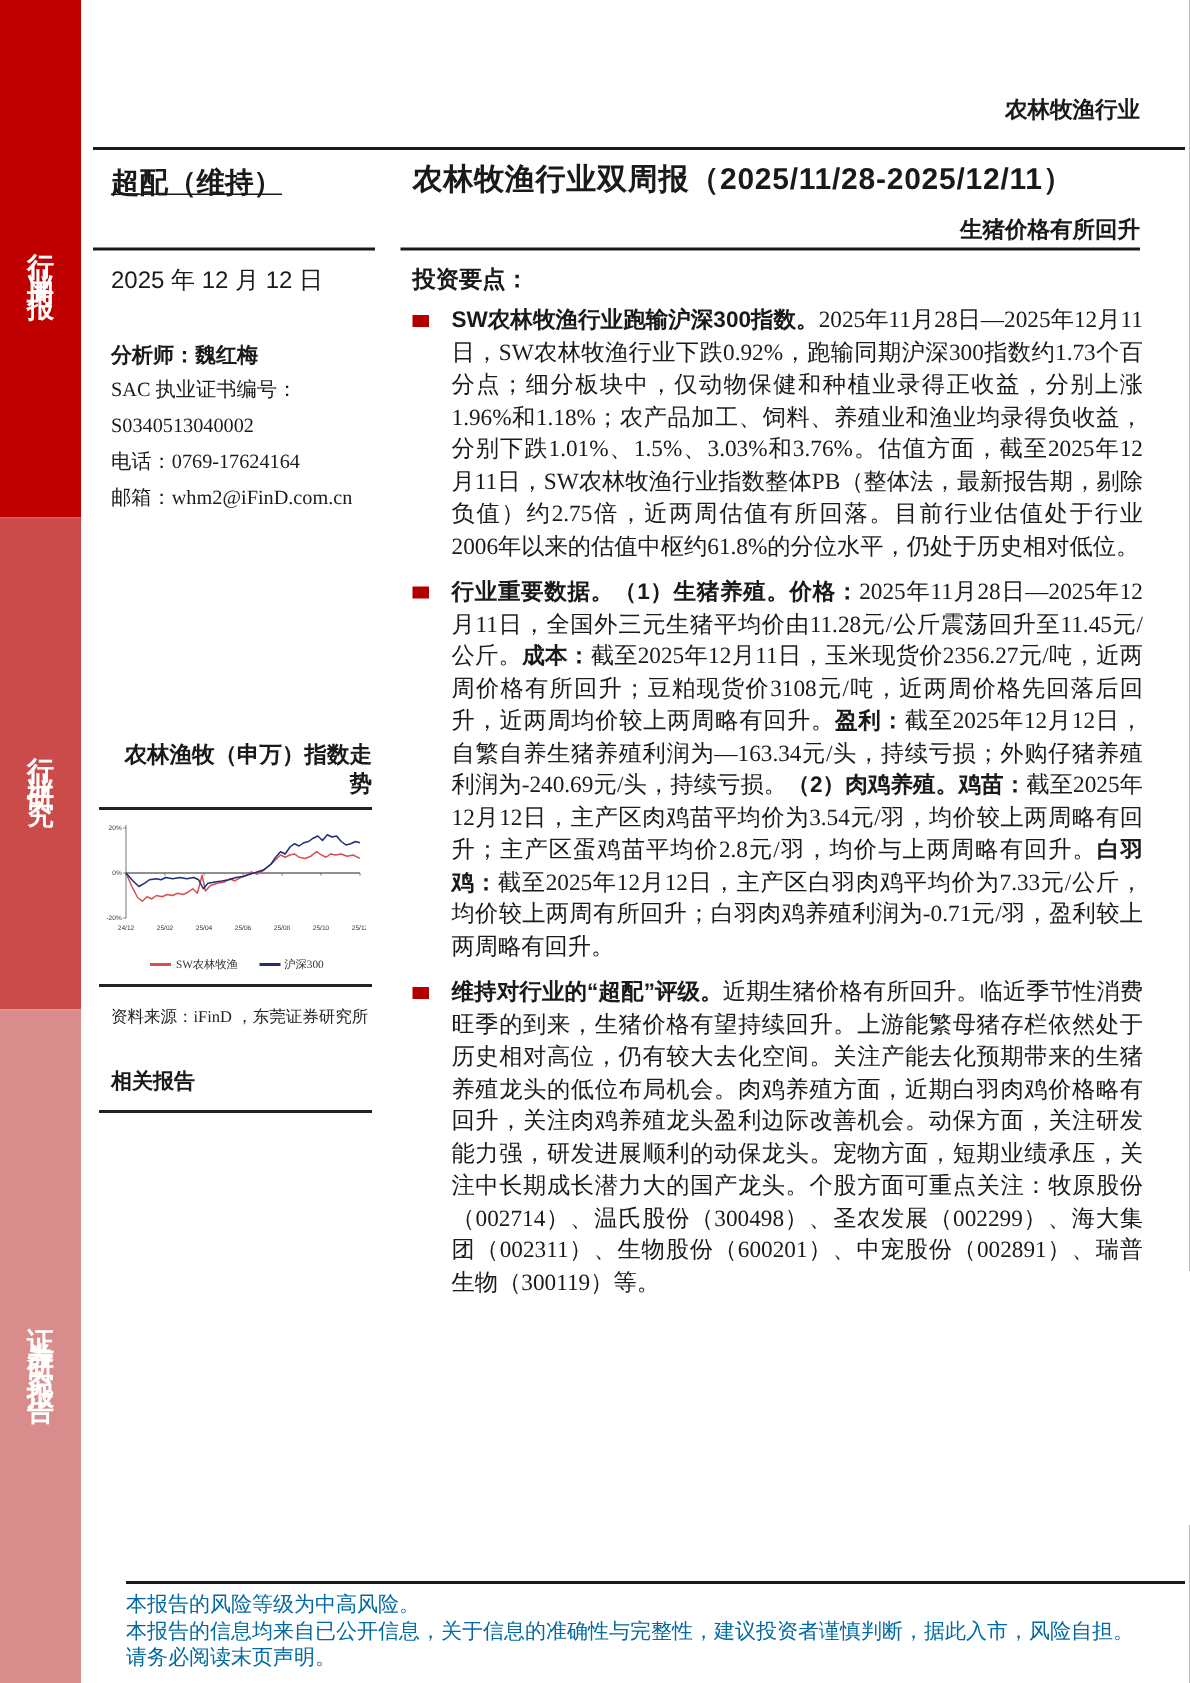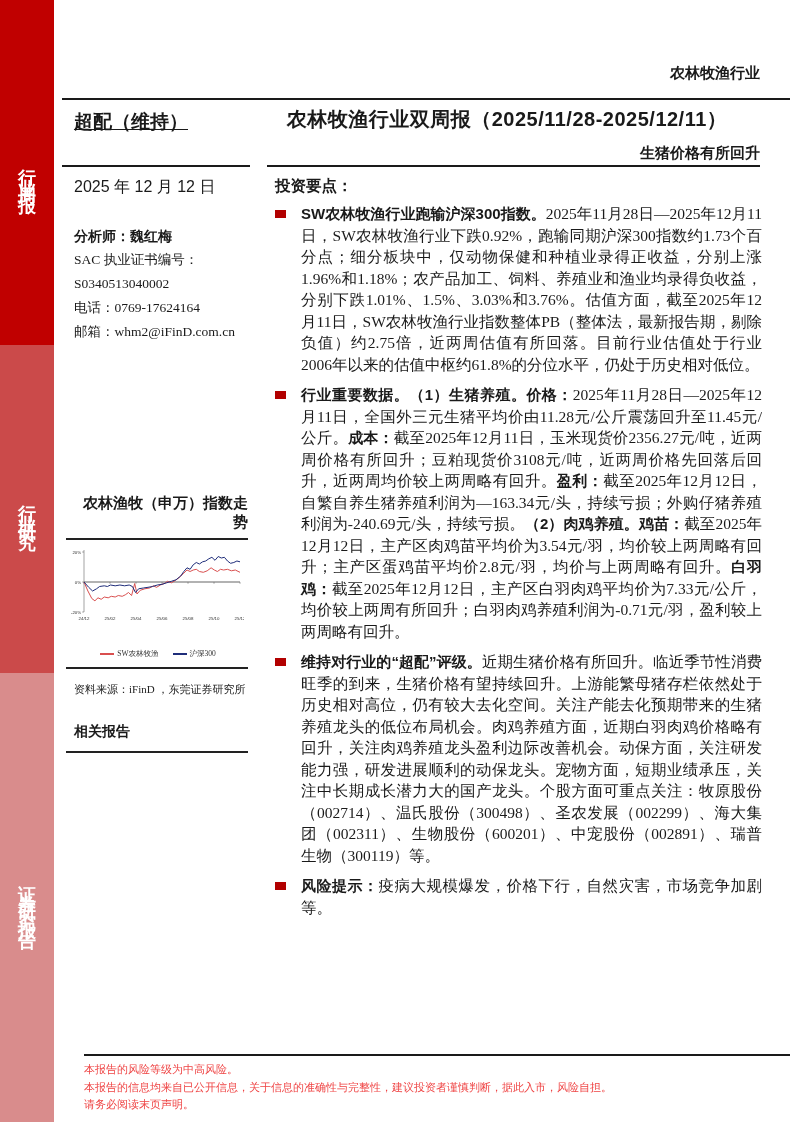--- a/index.html
+++ b/index.html
@@ -16,51 +16,51 @@
   
   .logo-block{position:absolute;left:74px;top:50px;display:flex;align-items:flex-start;}
   .logo-icon{width:42px;height:40px;}
   .logo-text{margin-left:8px;}
   .brand-cn{color:#c00020;font-weight:bold;font-size:23px;line-height:26px;font-family:"Liberation Serif",serif;}
   .brand-en{color:#c00020;font-size:6.5px;letter-spacing:1.6px;font-family:"Liberation Sans",sans-serif;margin-top:2px;}
   .industry-tag{position:absolute;right:33px;top:64px;font-family:"Liberation Sans",sans-serif;
                 font-weight:bold;font-size:15px;}
   .rule-top{position:absolute;left:62px;top:98px;width:728px;height:2px;background:#1a1a1a;}
   .rating{position:absolute;left:74px;top:109px;font-family:"Liberation Sans",sans-serif;font-weight:bold;font-size:19px;text-decoration:underline;}
-  .report-title{position:absolute;left:263px;top:106px;width:488px;font-family:"Liberation Sans",sans-serif;
-                font-weight:bold;font-size:20px;letter-spacing:0.5px;text-align:center;}
+  .report-title{position:absolute;left:275px;top:106px;width:488px;font-family:"Liberation Sans",sans-serif;
+                font-weight:bold;font-size:20px;letter-spacing:0.5px;}
   .subtitle{position:absolute;left:275px;top:144px;width:485px;text-align:right;
             font-family:"Liberation Sans",sans-serif;font-weight:bold;font-size:15px;}
   .rule-left-col{position:absolute;left:62px;top:165px;width:188px;height:2px;background:#1a1a1a;}
   .rule-right-col{position:absolute;left:267px;top:165px;width:493px;height:2px;background:#1a1a1a;}
   
   .date{position:absolute;left:74px;top:177px;font-size:16px;font-family:"Liberation Sans",sans-serif;}
   .analyst{position:absolute;left:74px;top:224px;width:185px;font-size:13.5px;line-height:24px;}
   .analyst-name{font-family:"Liberation Sans",sans-serif;font-weight:bold;font-size:14px;}
   .chart-block{position:absolute;left:66px;top:494px;width:182px;}
   .chart-title{font-family:"Liberation Sans",sans-serif;font-weight:bold;font-size:15px;
                padding:0 0 6px 8px;border-bottom:2px solid #222;text-align:right;}
   .chart-wrap{padding:6px 0 0 2px;}
-  .chart-legend{display:flex;justify-content:center;gap:14px;margin-top:13px;}
+  .chart-legend{display:flex;justify-content:center;gap:14px;margin-top:1px;}
   .legend-item{display:flex;align-items:center;gap:3px;font-size:7.5px;color:#333;}
   .legend-swatch{display:inline-block;width:14px;height:2px;}
   .source-box{margin-top:8px;border-top:2px solid #222;padding:8px 0 0 8px;font-size:11px;line-height:24px;color:#222;}
   .related{margin-top:22px;font-family:"Liberation Sans",sans-serif;font-weight:bold;font-size:14px;
            padding:0 0 10px 8px;border-bottom:2px solid #222;}
   
   .section-heading{position:absolute;left:275px;top:176px;font-family:"Liberation Sans",sans-serif;
                    font-weight:bold;font-size:15.5px;}
   .bullet-list{position:absolute;left:275px;top:203px;width:487px;}
   .bullet{display:flex;margin-bottom:9px;}
   .bullet-marker{flex:0 0 11px;width:11px;height:8px;background:#b20000;margin-top:7px;}
   .bullet-text{margin-left:15px;flex:1;font-size:15.5px;line-height:21.5px;text-align:justify;}
   .seg-bold{font-weight:bold;font-family:"Liberation Sans",sans-serif;font-size:15px;}
   
   .footer{position:absolute;left:84px;top:1054px;width:706px;border-top:2px solid #1a1a1a;padding-top:5px;}
-  .footer-line{font-size:11px;line-height:17.5px;font-family:"Liberation Sans",sans-serif;color:#ef4444;}
+  .footer-line{font-size:14px;line-height:17.5px;font-family:"Liberation Sans",sans-serif;color:#0369a1;}
   svg text{font-family:"Liberation Sans",sans-serif;}
 </style>
 </head>
 <body>
 
 <div class="page">
 
   <div class="sidebar">
     <div class="seg seg1" style="background: rgb(192, 0, 0);">
       <span class="seg-label">行业周报</span>
@@ -146,24 +146,20 @@
     <div class="bullet">
       <div class="bullet-marker" style="background: rgb(178, 0, 0);"></div>
       <div class="bullet-text"><span class="seg-bold">行业重要数据。（1）生猪养殖。价格：</span><span>2025年11月28日—2025年12月11日，全国外三元生猪平均价由11.28元/公斤震荡回升至11.45元/公斤。</span><span class="seg-bold">成本：</span><span>截至2025年12月11日，玉米现货价2356.27元/吨，近两周价格有所回升；豆粕现货价3108元/吨，近两周价格先回落后回升，近两周均价较上两周略有回升。</span><span class="seg-bold">盈利：</span><span>截至2025年12月12日，自繁自养生猪养殖利润为—163.34元/头，持续亏损；外购仔猪养殖利润为-240.69元/头，持续亏损。</span><span class="seg-bold">（2）肉鸡养殖。鸡苗：</span><span>截至2025年12月12日，主产区肉鸡苗平均价为3.54元/羽，均价较上两周略有回升；主产区蛋鸡苗平均价2.8元/羽，均价与上两周略有回升。</span><span class="seg-bold">白羽鸡：</span><span>截至2025年12月12日，主产区白羽肉鸡平均价为7.33元/公斤，均价较上两周有所回升；白羽肉鸡养殖利润为-0.71元/羽，盈利较上两周略有回升。</span></div>
     </div>
 
     <div class="bullet">
       <div class="bullet-marker" style="background: rgb(178, 0, 0);"></div>
       <div class="bullet-text"><span class="seg-bold">维持对行业的“超配”评级。</span><span>近期生猪价格有所回升。临近季节性消费旺季的到来，生猪价格有望持续回升。上游能繁母猪存栏依然处于历史相对高位，仍有较大去化空间。关注产能去化预期带来的生猪养殖龙头的低位布局机会。肉鸡养殖方面，近期白羽肉鸡价格略有回升，关注肉鸡养殖龙头盈利边际改善机会。动保方面，关注研发能力强，研发进展顺利的动保龙头。宠物方面，短期业绩承压，关注中长期成长潜力大的国产龙头。个股方面可重点关注：牧原股份（002714）、温氏股份（300498）、圣农发展（002299）、海大集团（002311）、生物股份（600201）、中宠股份（002891）、瑞普生物（300119）等。</span></div>
     </div>
 
-    <div class="bullet">
-      <div class="bullet-marker" style="background: rgb(178, 0, 0);"></div>
-      <div class="bullet-text"><span class="seg-bold">风险提示：</span><span>疫病大规模爆发，价格下行，自然灾害，市场竞争加剧等。</span></div>
-    </div>
   </div>
 
   <div class="footer">
     <div id="footer-lines">
         <div class="footer-line">本报告的风险等级为中高风险。</div>
         <div class="footer-line">本报告的信息均来自已公开信息，关于信息的准确性与完整性，建议投资者谨慎判断，据此入市，风险自担。</div>
         <div class="footer-line">请务必阅读末页声明。</div>
       </div>
   </div>
 

